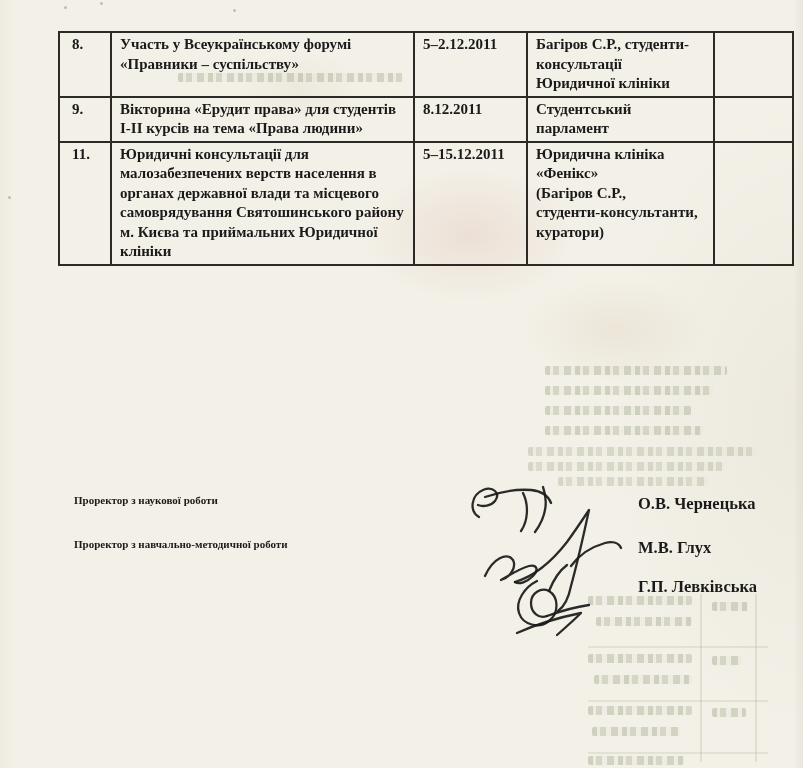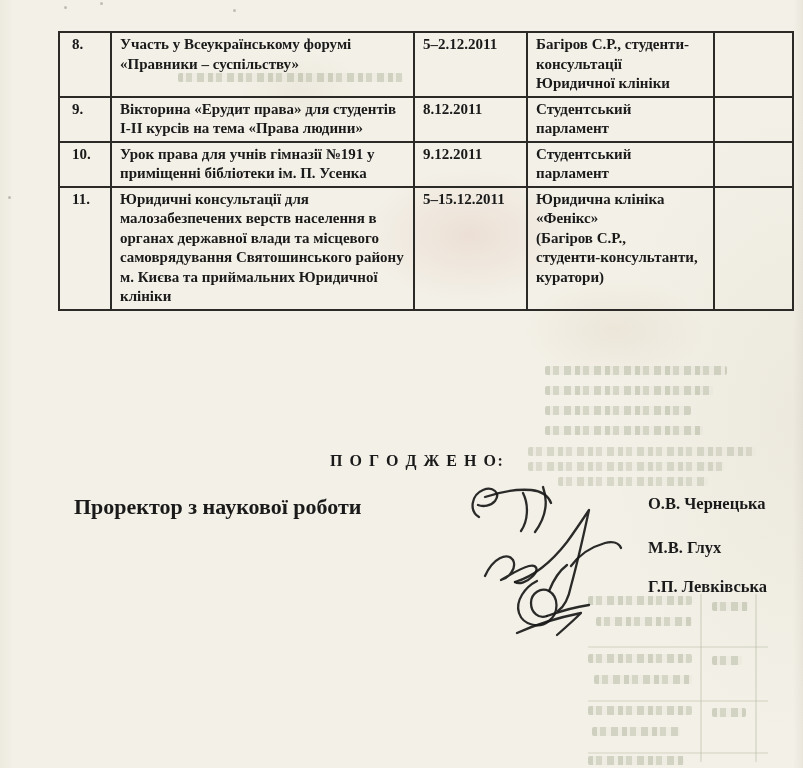--- a/index.html
+++ b/index.html
@@ -30,22 +30,22 @@
   }
   .doc-table td.c-num{padding-left:12px;white-space:normal;}
   tr.r8{height:58px}  tr.r9{height:43px}  tr.r10{height:39px}
   tr.r11{height:115px} tr.r12{height:80px}
 
   
   .approval-heading{
     position:absolute;left:330px;top:452px;
     font-size:16px;font-weight:bold;letter-spacing:1.5px;white-space:nowrap;
   }
-  .sig-title{position:absolute;left:74px;font-size:22px;font-weight:bold;white-space:nowrap;}
-  .sig-name{position:absolute;left:638px;font-size:16.5px;font-weight:bold;white-space:nowrap;margin-left:10px;}
+  .sig-title{position:absolute;left:74px;font-size:11px;font-weight:bold;white-space:nowrap;}
+  .sig-name{position:absolute;left:638px;font-size:16.5px;font-weight:bold;white-space:nowrap;}
   .t1{top:494px} .t2{top:538px} .t3{top:577px}
 
   .signature{position:absolute;pointer-events:none;}
   .signature path{fill:none;stroke:#191919;stroke-width:2.3;stroke-linecap:round;stroke-linejoin:round;opacity:.92;}
 
   
   .ghost{position:absolute;opacity:.55;}
   .gl{
     height:9px;border-radius:2px;filter:blur(.7px);
     background:repeating-linear-gradient(90deg,
@@ -84,29 +84,20 @@
         <td class="c-resp">Багіров С.Р., студенти-
 консультації
 Юридичної клініки</td>
         <td class="c-note"></td>
       </tr>
       <tr class="r9">
         <td class="c-num">9.</td>
         <td class="c-act">Вікторина «Ерудит права» для студентів
 І-ІІ курсів на тема «Права людини»</td>
         <td class="c-date">8.12.2011</td>
-        <td class="c-resp">Студентський
-парламент</td>
-        <td class="c-note"></td>
-      </tr>
-      <tr class="r10">
-        <td class="c-num">10.</td>
-        <td class="c-act">Урок права для учнів гімназії №191 у
-приміщенні бібліотеки ім. П. Усенка</td>
-        <td class="c-date">9.12.2011</td>
         <td class="c-resp">Студентський
 парламент</td>
         <td class="c-note"></td>
       </tr>
       <tr class="r11">
         <td class="c-num">11.</td>
         <td class="c-act">Юридичні консультації для
 малозабезпечених верств населення в
 органах державної влади та місцевого
 самоврядування Святошинського району
@@ -151,25 +142,25 @@
     <div class="gl" style="position:absolute;left:0;top:60px;width:104px"></div>
     <div class="gl" style="position:absolute;left:6px;top:81px;width:98px"></div>
     <div class="gl" style="position:absolute;left:0;top:112px;width:104px"></div>
     <div class="gl" style="position:absolute;left:4px;top:133px;width:88px"></div>
     <div class="gl" style="position:absolute;left:0;top:162px;width:96px"></div>
     <div class="gl" style="position:absolute;left:124px;top:8px;width:36px"></div>
     <div class="gl" style="position:absolute;left:124px;top:62px;width:30px"></div>
     <div class="gl" style="position:absolute;left:124px;top:114px;width:34px"></div>
   </div>
 
-  <div class="approval-heading">П О Г О Д Ж Е Н О:</div>
 
   <div class="sig-title t1">Проректор з наукової роботи</div>
   <div class="sig-name t1">О.В. Чернецька</div>
 
+  <div class="sig-title t2">Проректор з навчально-методичної роботи</div>
   <div class="sig-name t2">М.В. Глух</div>
 
   <div class="sig-name t3">Г.П. Левківська</div>
 
   <svg class="signature" style="left:463px;top:477px" width="102" height="58" viewBox="0 0 102 58">
     <path d="M16,40 C6,34 8,18 20,13 C30,9 38,16 32,24 C28,29 20,30 15,28"></path>
     <path d="M22,20 C40,14 56,12 68,13 C78,14 85,18 88,26"></path>
     <path d="M80,10 C85,24 83,40 72,55"></path>
     <path d="M60,16 C66,28 65,44 58,54"></path>
   </svg>

